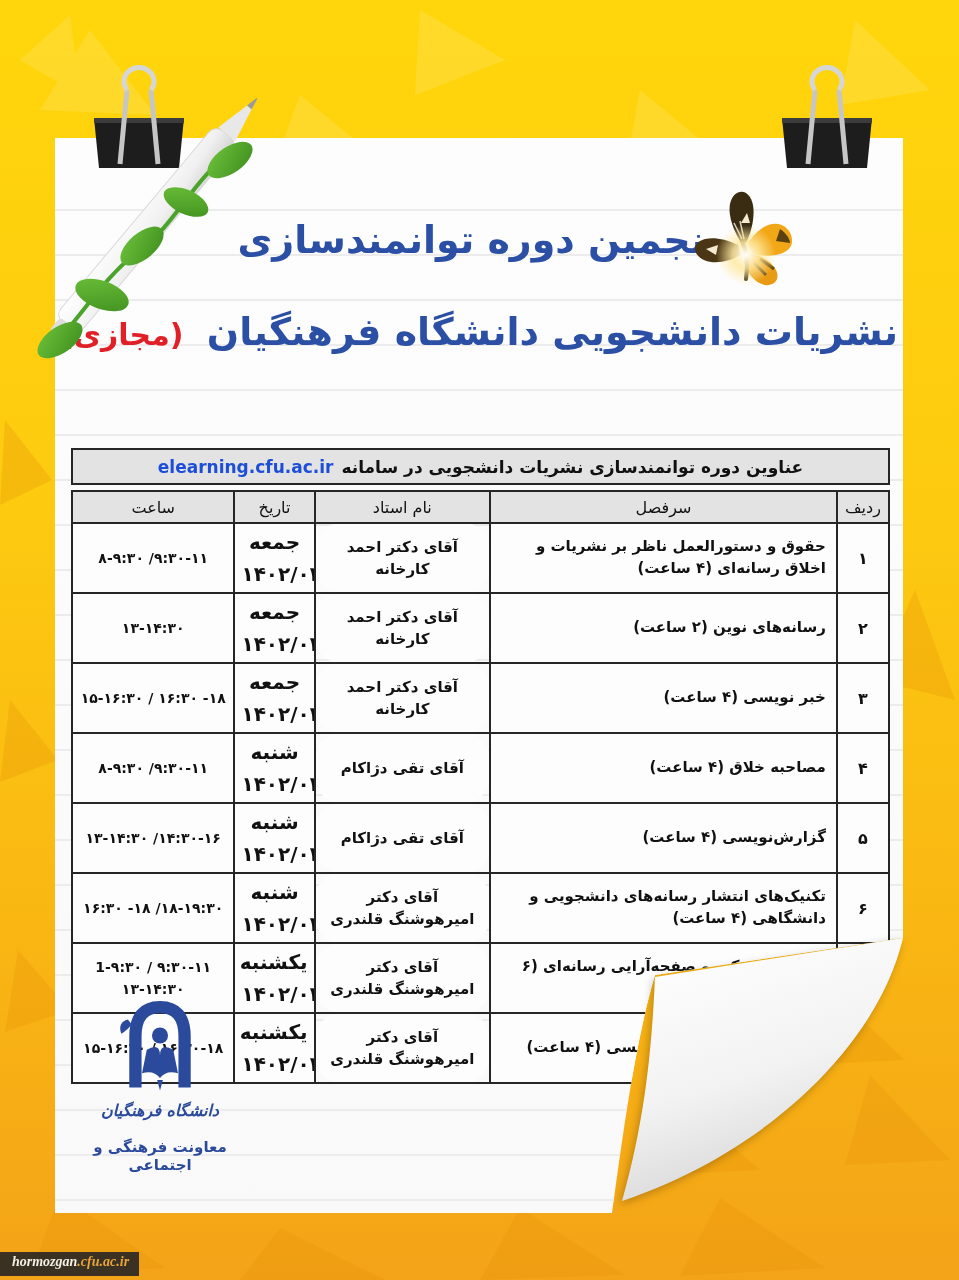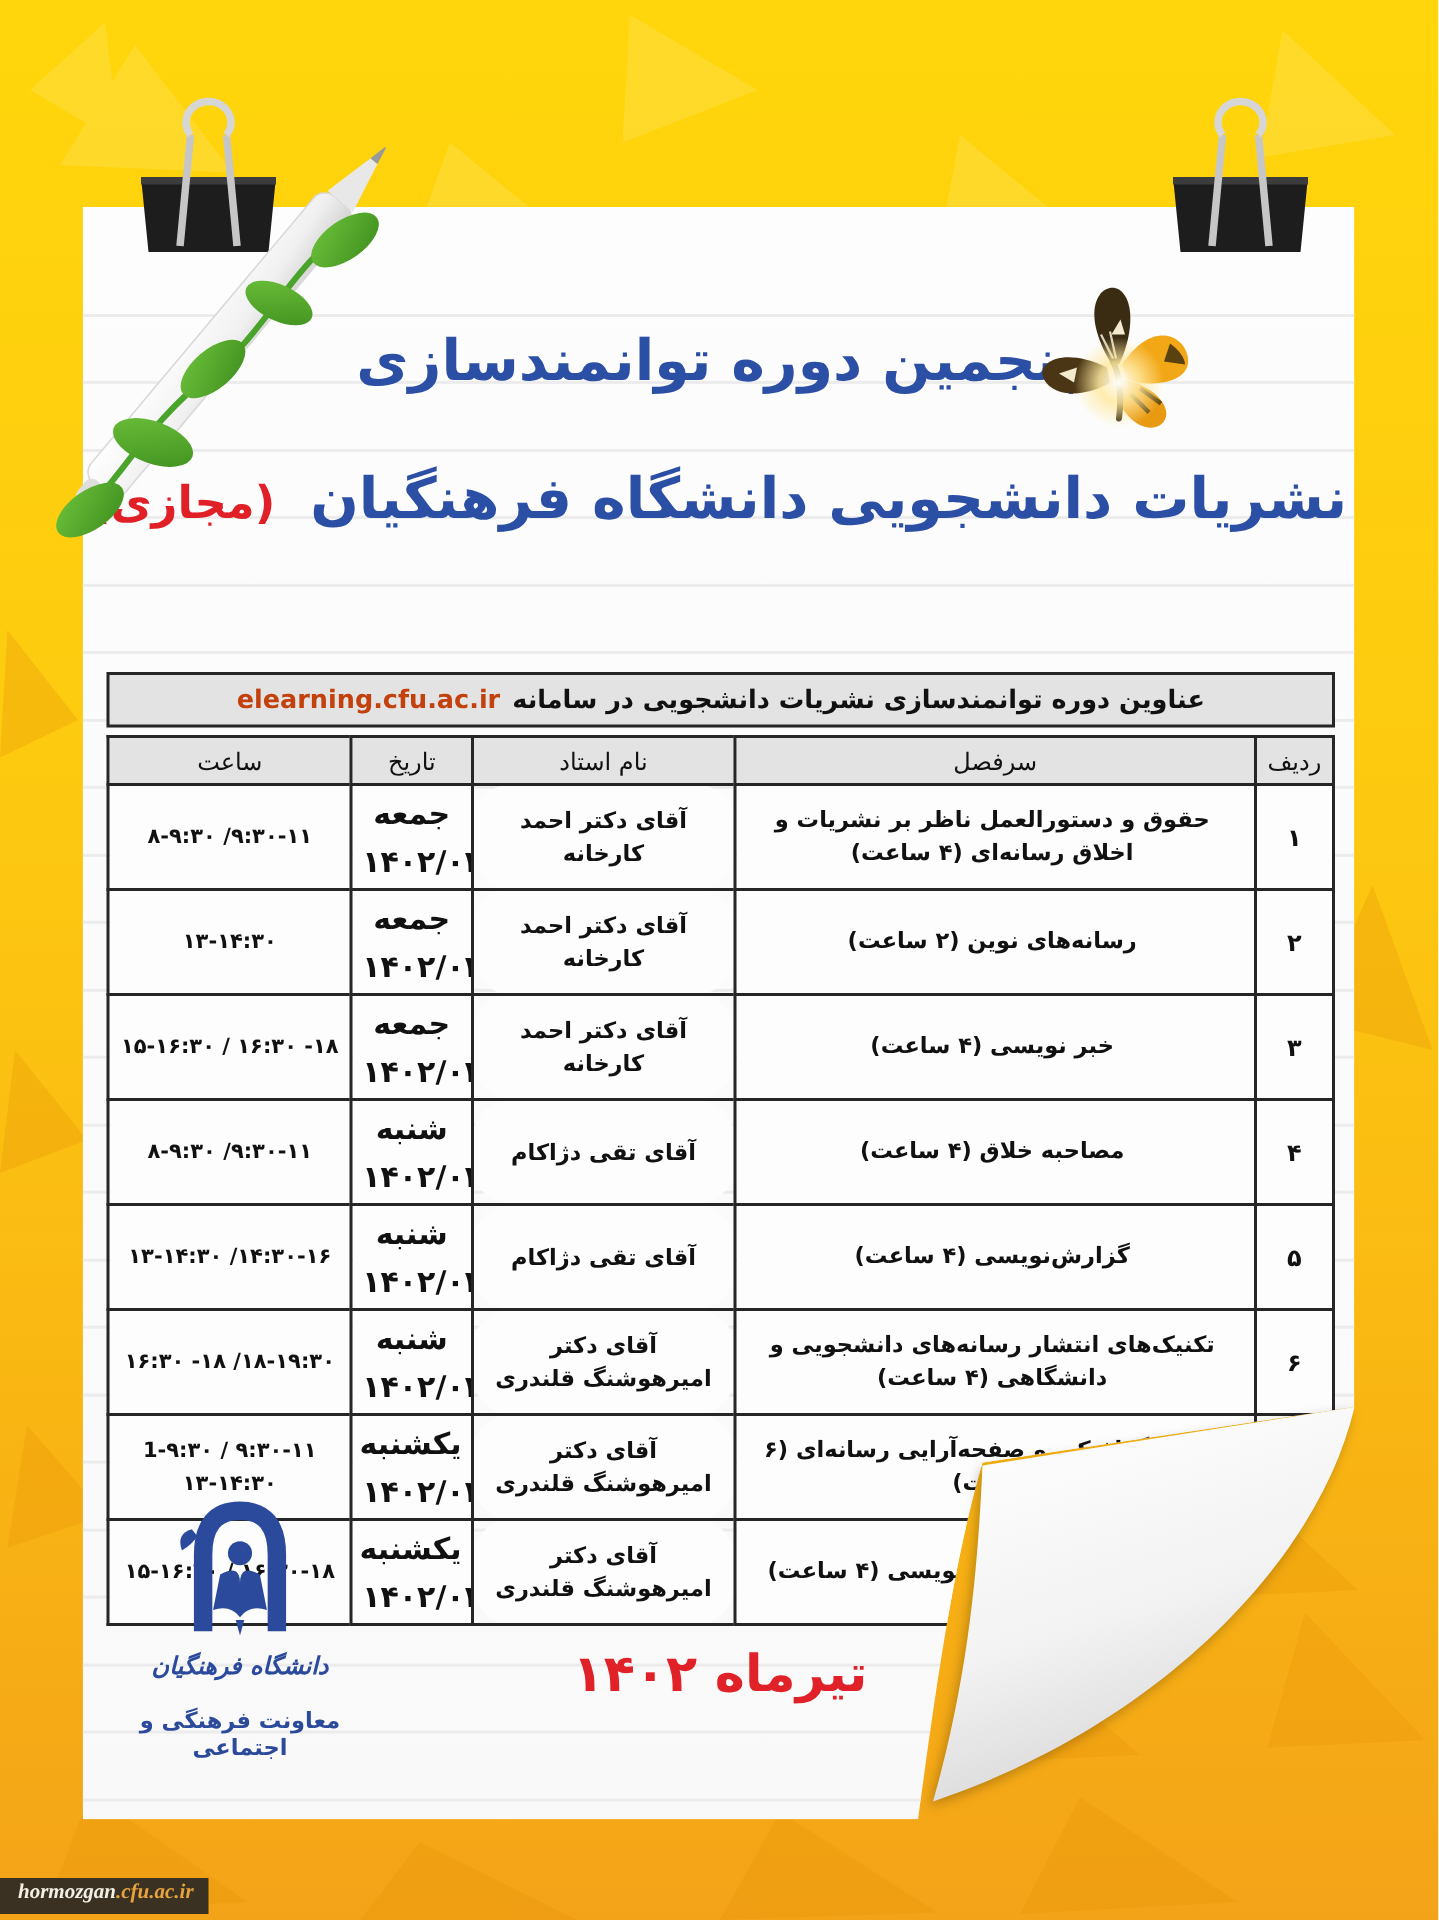--- a/index.html
+++ b/index.html
@@ -23,31 +23,31 @@
               font-size:38px;color:#2b4fa5;letter-spacing:0;}
   .title-1{top:80px;}
   .title-2{top:172px;}
   .title-badge{color:#e01f26;font-size:30px;margin-right:10px;}
 
   
   .caption-box{position:absolute;left:16px;top:310px;width:815px;height:33px;
                background:#e3e3e3;border:2px solid #262626;
                display:flex;align-items:center;justify-content:center;
                font-weight:bold;font-size:17px;color:#111;gap:8px;}
-  .caption-url{color:#c2410c;direction:ltr;unicode-bidi:embed;}
+  .caption-url{color:#1d4ed8;direction:ltr;unicode-bidi:embed;}
 
   
   .sched{position:absolute;left:16px;top:352px;width:819px;border-collapse:collapse;
          table-layout:fixed;direction:rtl;color:#111;}
   .sched th,.sched td{border:2px solid #262626;padding:2px 6px;overflow:hidden;}
   .sched thead th{background:#e3e3e3;font-weight:normal;font-size:16px;height:26px;}
   .sched tbody tr{height:52px;}
   .sched td{font-weight:bold;font-size:15px;text-align:center;vertical-align:middle;background:#fdfdfd;}
   td.c-no{font-size:16px;}
-  td.c-topic{padding-right:10px;font-size:15px;line-height:1.45;}
+  td.c-topic{text-align:right;padding-right:10px;font-size:15px;line-height:1.45;}
   td.c-inst{font-size:15px;line-height:1.5;border-radius:26px;}
   td.c-date{font-size:20px;line-height:1.6;}
   td.c-date .d-num{display:block;direction:ltr;unicode-bidi:embed;}
   td.c-time{font-size:14px;direction:ltr;line-height:1.6;}
   td.c-time .t2:empty{display:none;}
   td.c-time .t2{display:block;}
 
   
   .logo-block{position:absolute;left:10px;top:855px;width:190px;text-align:center;direction:rtl;}
   .logo-emblem{display:block;margin:0 auto;}
@@ -202,21 +202,20 @@
           <path d="M36 60 Q50 52 50 66 L50 90 Q43 81 31 85 Z"></path>
           <path d="M64 60 Q50 52 50 66 L50 90 Q57 81 69 85 Z"></path>
           <path d="M47 92 L53 92 L50 103 Z"></path>
           <path d="M16 28 Q5 31 9 43 Q16 39 20 33 Z"></path>
         </g>
       </svg>
       <div class="logo-org">دانشگاه فرهنگیان</div>
       <div class="logo-dept">معاونت فرهنگی و اجتماعی</div>
     </div>
 
-    <div class="footer-date">تیرماه ۱۴۰۲</div>
   </div>
 
   <svg class="flap" width="320" height="292" viewBox="0 0 320 292">
     <defs>
       <linearGradient id="flapGrad" x1="0.2" y1="0" x2="0.55" y2="1">
         <stop offset="0" stop-color="#ffffff"></stop>
         <stop offset="0.55" stop-color="#f2f2f2"></stop>
         <stop offset="1" stop-color="#d3d3d3"></stop>
       </linearGradient>
     </defs>

